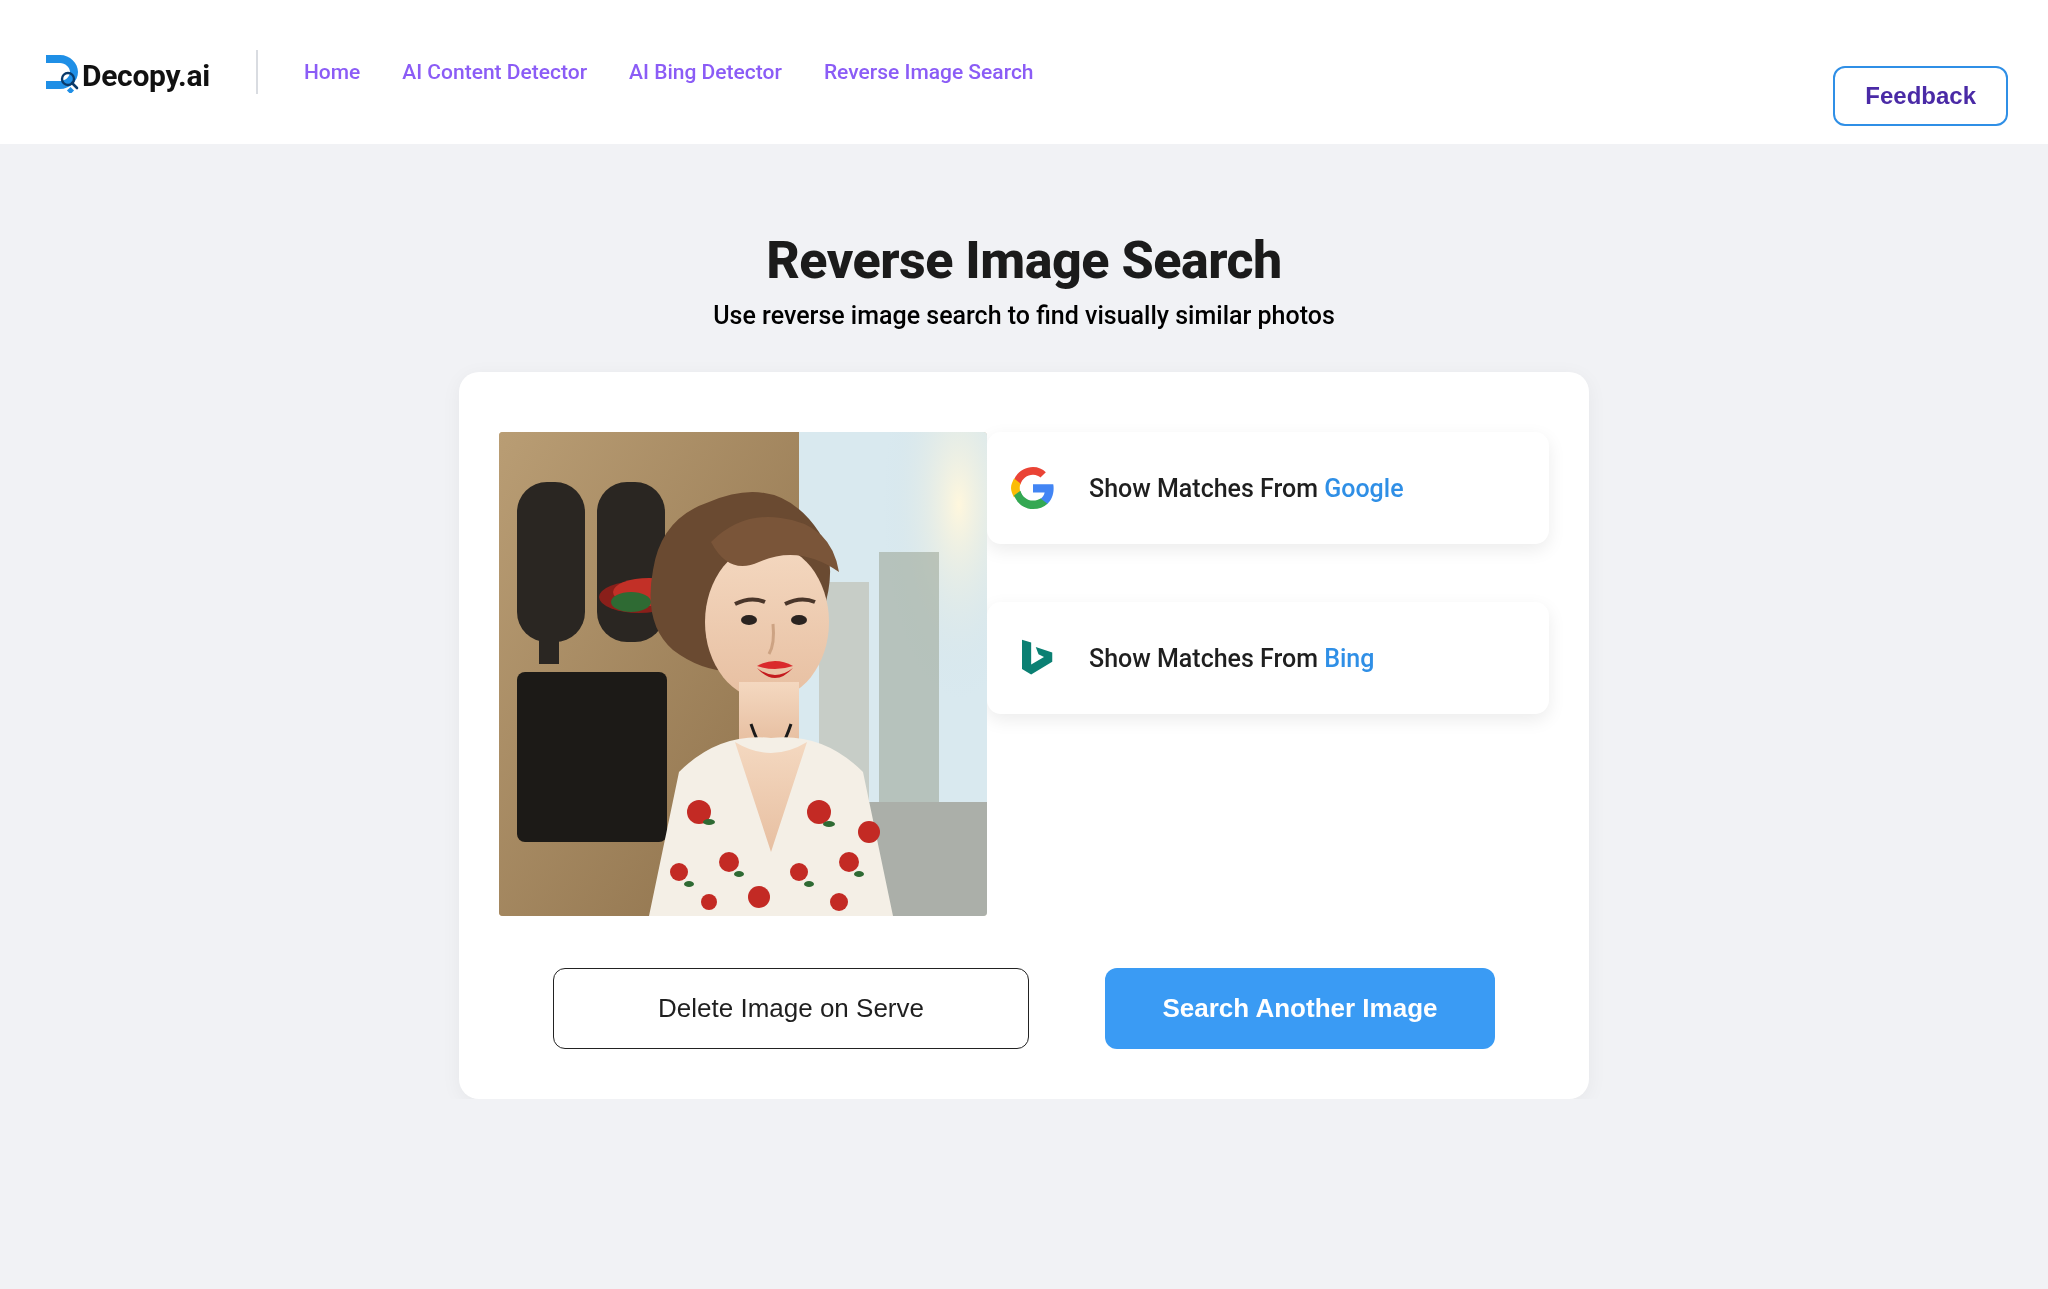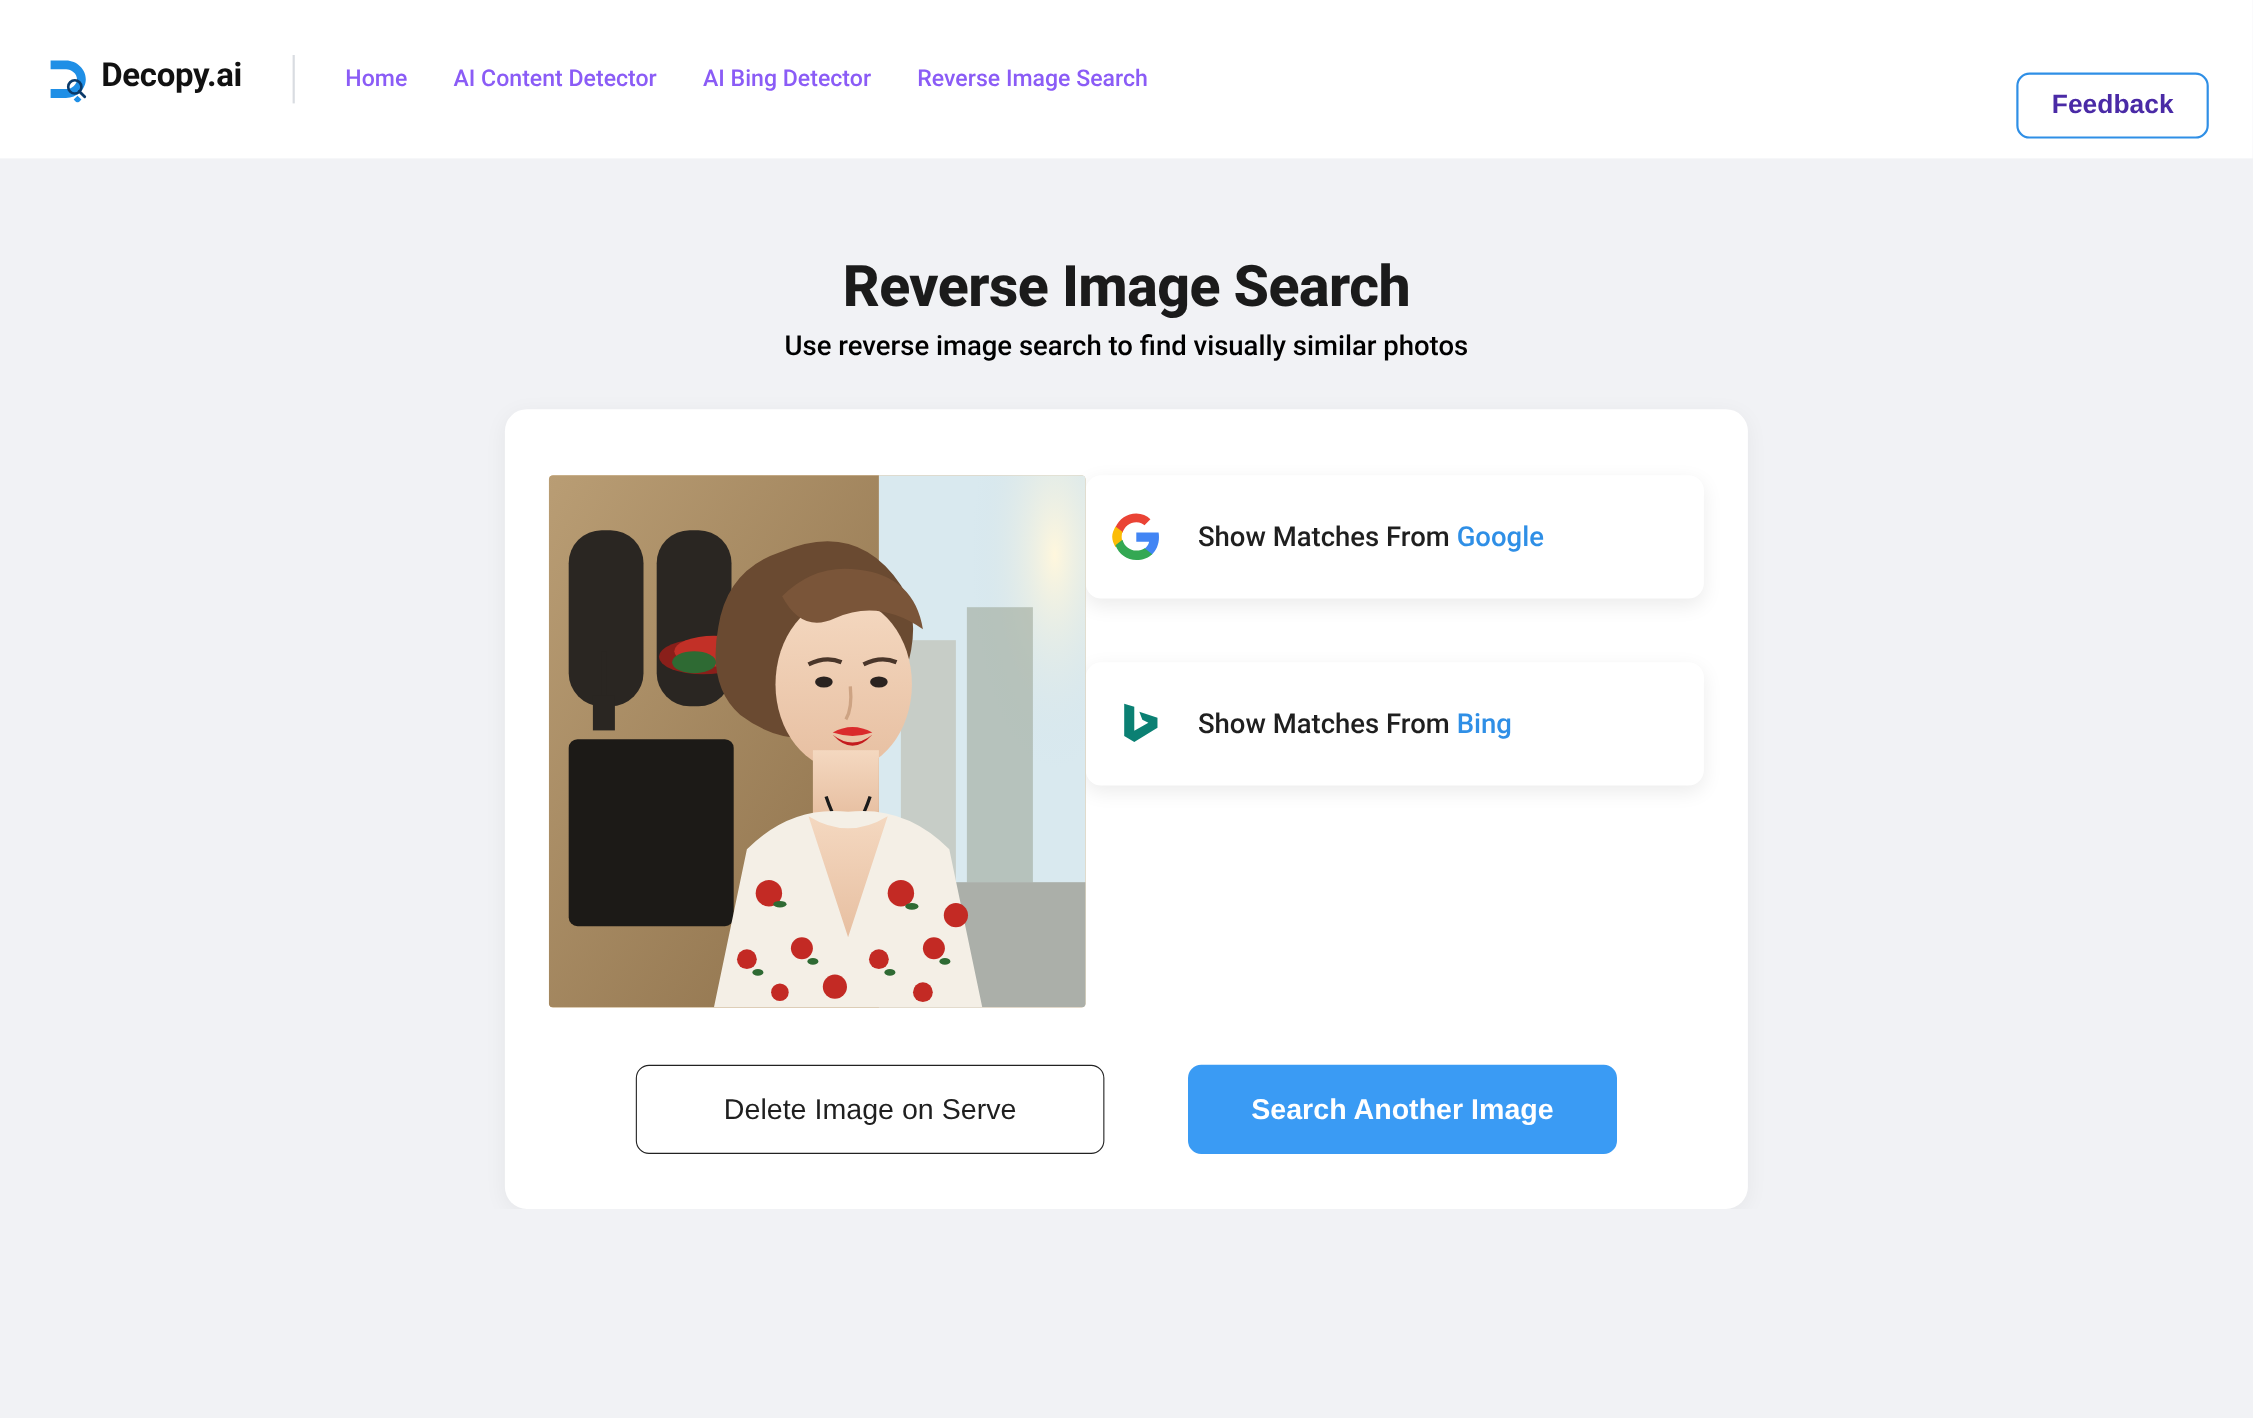--- a/index.html
+++ b/index.html
@@ -1,20 +1,20 @@
 <!DOCTYPE html>
 <html><head>
 <meta charset="utf-8">
 <style>
 * { margin: 0; padding: 0; box-sizing: border-box; }
 body { font-family: -apple-system, BlinkMacSystemFont, "Segoe UI", Roboto, Arial, sans-serif; background: #f1f2f5; }
 
 
 .header { background: #fff; display: flex; align-items: center; padding: 18px 40px; gap: 40px; }
-.logo { display: flex; align-items: flex-start; gap: 10px; color: #111; }
+.logo { display: flex; align-items: flex-end; color: #111; }
 .logo-icon { width: 42px; height: 42px; position: relative; }
 .logo-text { font-size: 30px; font-weight: 700; letter-spacing: -0.3px; }
 .vdiv { width: 2px; height: 44px; background: #d9dce1; margin: 0 6px; }
 .nav { display: flex; gap: 42px; flex: 1; }
 .nav a { color: #8b5cf6; text-decoration: none; font-size: 21px; font-weight: 500; }
 .feedback-btn { border: 2px solid #2f8fe6; color: #4a2aa6; background: #fff; font-size: 24px; font-weight: 600; padding: 14px 30px; border-radius: 12px; cursor: pointer; margin-top: 48px; }
 
 
 .title-wrap { text-align: center; margin-top: 86px; }
 .title { font-size: 52px; font-weight: 800; color: #1b1b1b; letter-spacing: -0.5px; }
@@ -30,21 +30,21 @@
 
 .matches { flex: 1; display: flex; flex-direction: column; gap: 58px; margin-top: 0; }
 .match-item { background: #fff; border-radius: 14px; box-shadow: 0 6px 18px rgba(0,0,0,0.08); padding: 34px 28px 34px 24px; display: flex; align-items: center; gap: 34px; cursor: pointer; }
 .match-icon { width: 44px; height: 44px; display: flex; align-items: center; justify-content: center; }
 .match-text { font-size: 25px; font-weight: 500; color: #1f1f1f; }
 .match-text .brand { color: #2f8fe6; }
 
 
 .btn-row { display: flex; gap: 76px; margin-top: 52px; justify-content: center; }
 .btn { font-size: 26px; font-weight: 500; padding: 24px 44px; border-radius: 12px; cursor: pointer; border: none; }
-.btn-outline { background: #fff; border: 1.5px solid #222; color: #1f1f1f; width: 426px; }
+.btn-outline { background: #fff; border: 1.5px solid #222; color: #1f1f1f; width: 476px; }
 .btn-primary { background: #3a9bf4; color: #fff; width: 390px; font-weight: 600; }
 
 
 .scene { width: 100%; height: 100%; display: block; }
 </style>
 </head>
 <body>
 
 <header class="header">
   <div class="logo">

